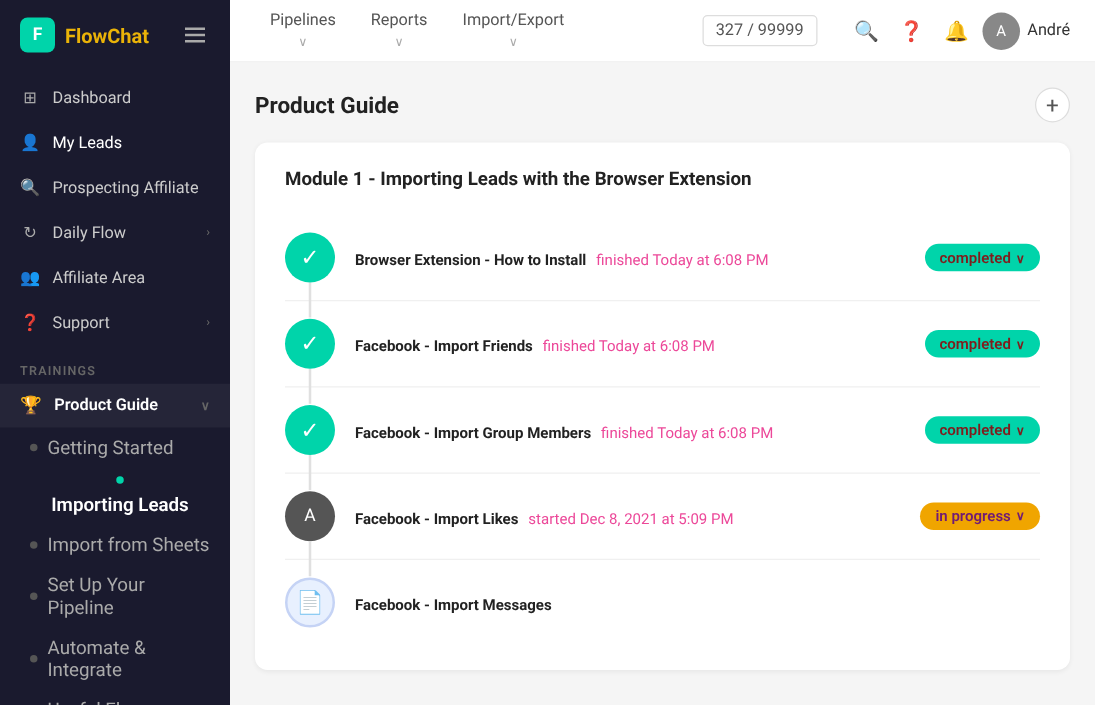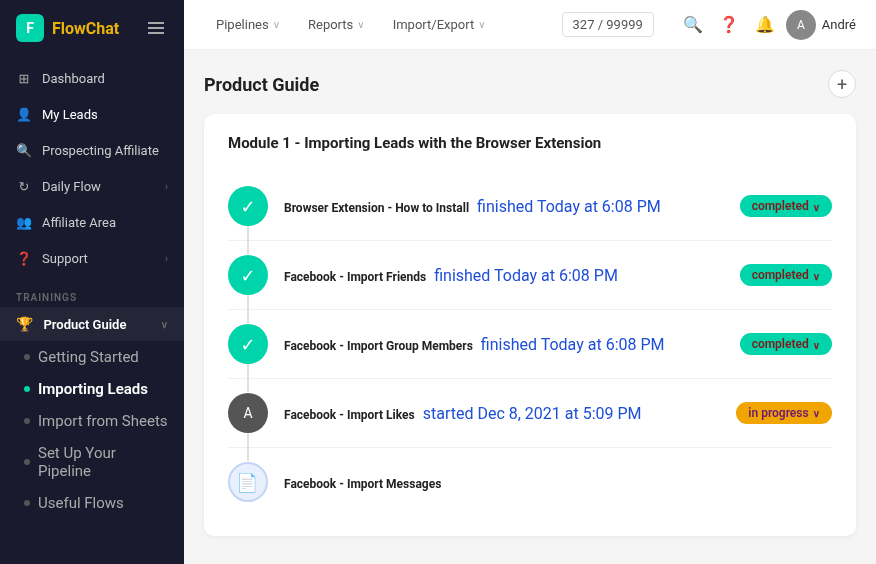--- a/index.html
+++ b/index.html
@@ -52,21 +52,21 @@
     .sidebar-section-label {
       padding: 12px 16px 4px;
       font-size: 10px; font-weight: 600; letter-spacing: 1px;
       color: #666; text-transform: uppercase;
     }
     .sub-item {
       display: flex; align-items: center; gap: 8px;
       padding: 7px 16px 7px 24px;
       font-size: 15px; color: #aaa; cursor: pointer;
     }
-    .sub-item.active { color: #fff; font-weight: 600; }
+    .sub-item.active { color: #fff; font-weight: 600; flex-direction: column; }
     .sub-dot { width: 6px; height: 6px; border-radius: 50%; background: #555; flex-shrink: 0; }
     .sub-dot.active { background: #00d4aa; }
     .product-guide-item {
       display: flex; align-items: center; gap: 10px;
       padding: 9px 16px;
       font-size: 13px; color: #fff; font-weight: 600;
       background: rgba(255,255,255,0.05);
       cursor: pointer;
     }
     .trophy-icon { color: #f0c040; font-size: 14px; }
@@ -77,21 +77,21 @@
     
     .topnav {
       display: flex; align-items: center;
       background: #fff; border-bottom: 1px solid #eee;
       padding: 0 20px; height: 50px; gap: 4px;
       flex-shrink: 0;
     }
     .topnav-item {
       display: flex; align-items: center; gap: 4px;
       padding: 6px 12px; font-size: 13px; color: #555;
-      cursor: pointer; border-radius: 4px;
+      cursor: pointer; border-radius: 4px; flex-direction: column;
     }
     .topnav-chevron { font-size: 10px; color: #aaa; }
     .topnav-spacer { flex: 1; }
     .topnav-counter {
       font-size: 13px; color: #555;
       padding: 4px 10px;
       border: 1px solid #ddd; border-radius: 4px;
       margin-right: 20px;
     }
     .topnav-icon-btn {
@@ -145,21 +145,21 @@
     .indicator-completed { background: #00d4aa; color: #fff; }
 
     
     .lesson-connector {
       position: absolute; left: 19px; top: 54px; bottom: -14px;
       width: 2px; background: #e0e0e0; z-index: 0;
     }
 
     .lesson-info { flex: 1; }
     .lesson-name { font-size: 12px; font-weight: 700; color: #222; display: inline; }
-    .lesson-meta { font-size: 16px; color: #1d4ed8; display: inline; margin-left: 4px; }
+    .lesson-meta { font-size: 12px; color: #ec4899; display: inline; margin-left: 4px; }
 
     .status-badge {
       display: flex; align-items: center; gap: 4px;
       padding: 4px 12px; border-radius: 20px;
       font-size: 12px; font-weight: 600; cursor: pointer;
     }
     .status-completed { background: #00d4aa; color: #7f1d1d; align-items: flex-end; }
     .status-in-progress { background: #f0a500; color: #701a75; }
     .badge-chevron { font-size: 10px; }
 
@@ -239,20 +239,24 @@
     <div class="sub-item">
       <span class="sub-dot"></span>
       <span>Import from Sheets</span>
     </div>
     <div class="sub-item">
       <span class="sub-dot"></span>
       <span>Set Up Your Pipeline</span>
     </div>
     <div class="sub-item">
       <span class="sub-dot"></span>
+      <span>Automate &amp; Integrate</span>
+    </div>
+    <div class="sub-item">
+      <span class="sub-dot"></span>
       <span>Useful Flows</span>
     </div>
   </div>
 </div>
 
 <div class="main">
 
   <div class="topnav">
     <div class="topnav-item">
       <span>Pipelines</span>

